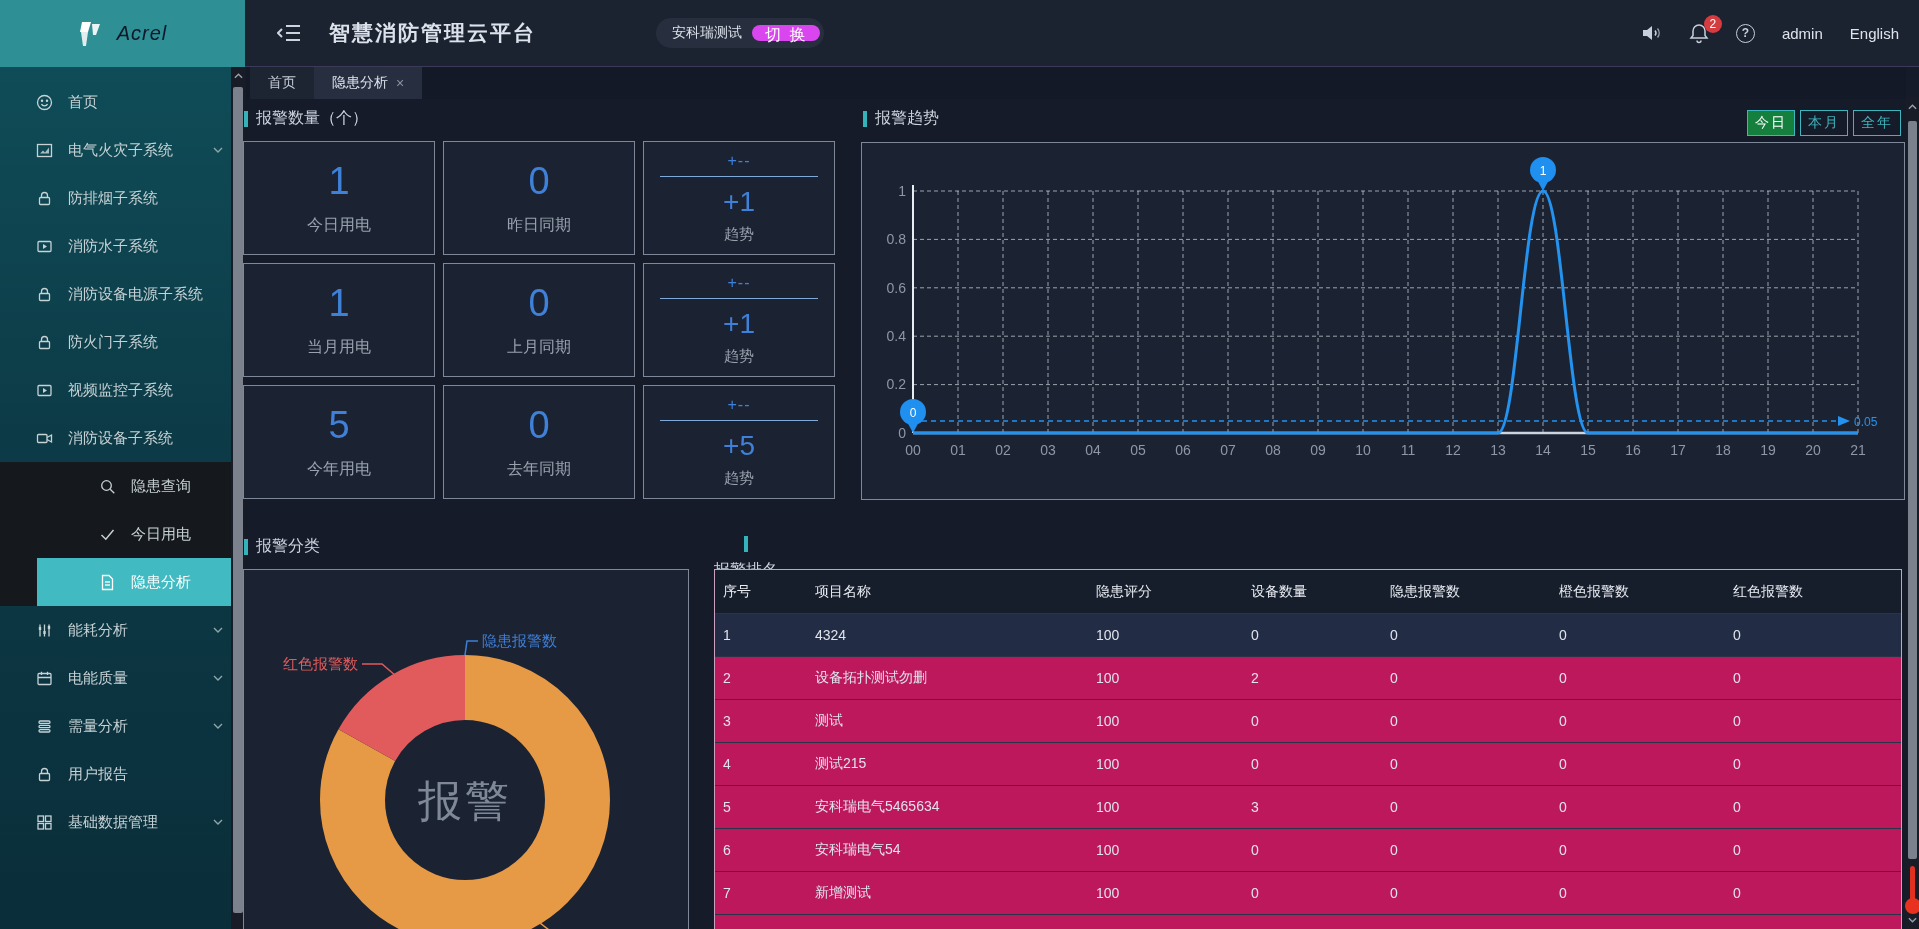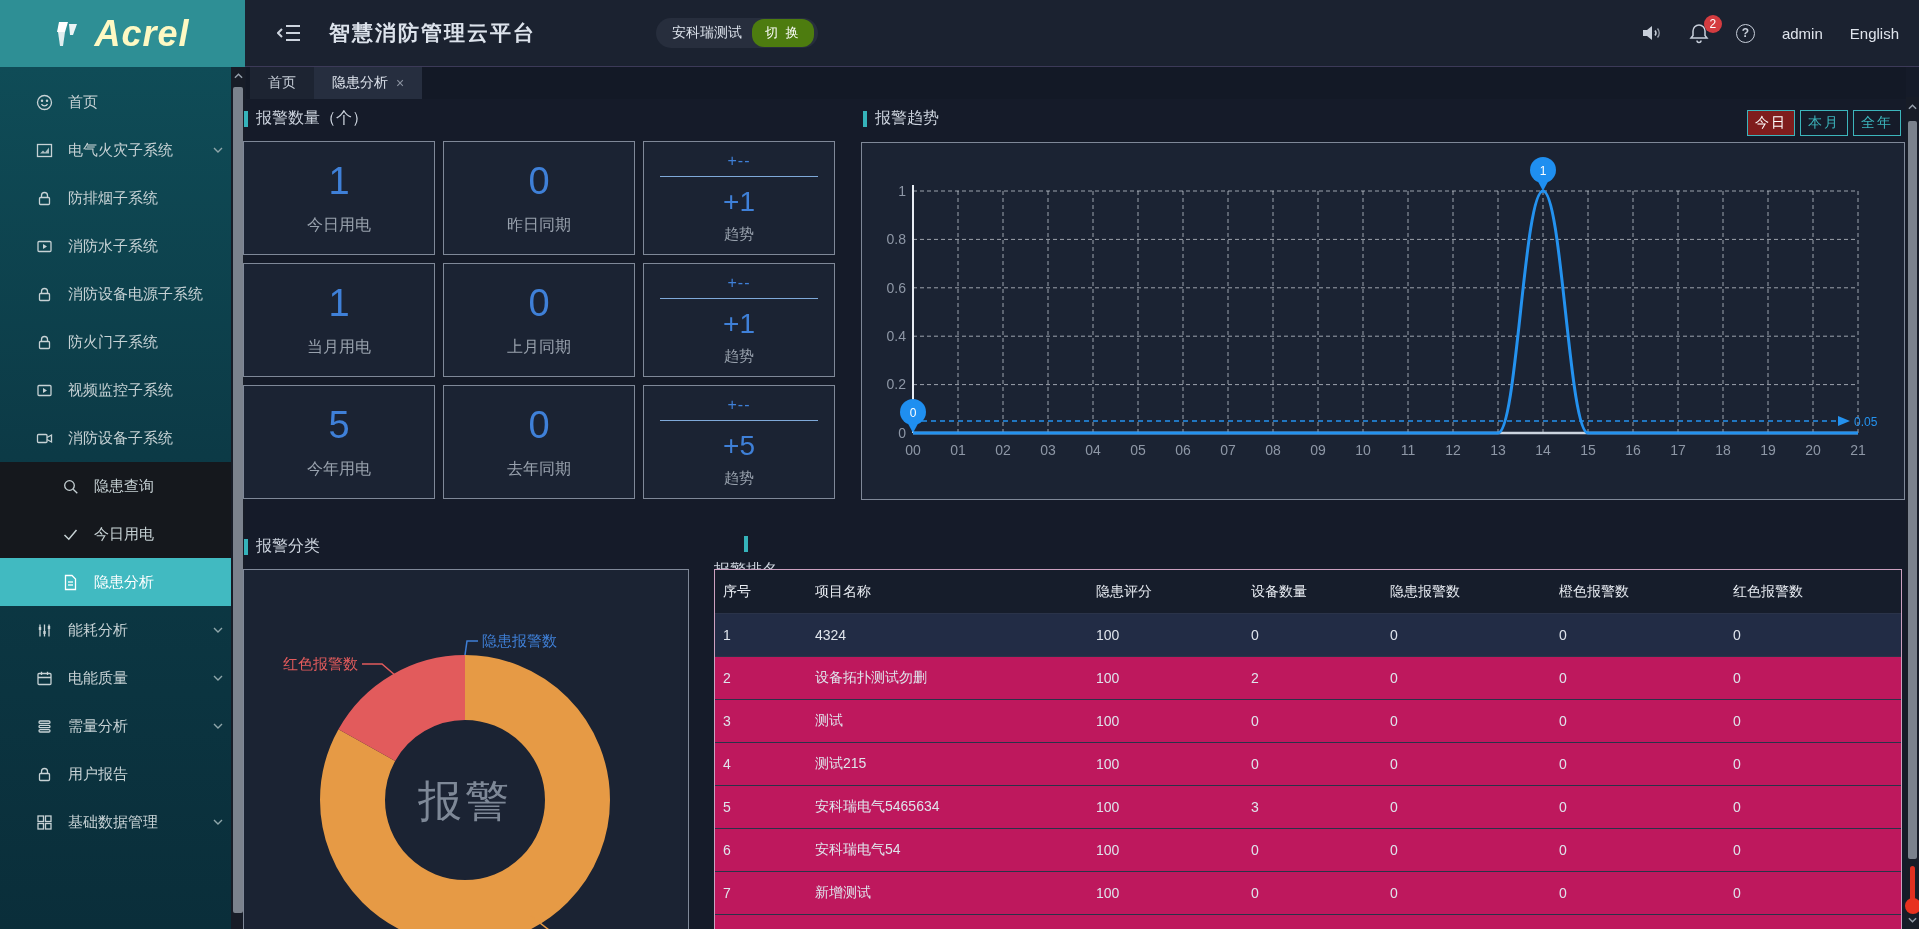--- a/index.html
+++ b/index.html
@@ -2,42 +2,42 @@
 <html><head>
 <meta charset="utf-8">
 <style>
   * { margin:0; padding:0; box-sizing:border-box; }
   html,body { width:1919px; height:929px; background:#10151f; font-family:"Liberation Sans","DejaVu Sans",sans-serif; }
   #app { position:relative; width:1919px; height:929px; background:#151b29; overflow:hidden; }
 
   
   .header { position:absolute; left:0; top:0; width:1919px; height:67px; background:#1b2230; border-bottom:1px solid #3c3a58; display:flex; z-index:5; }
   .logo-block { width:245px; height:67px; background:#2e8f95; display:flex; align-items:center; justify-content:center; gap:9px; }
-  .logo-text { color:#fef9c3; font-size:36px; font-weight:bold; font-style:italic; letter-spacing:1px; }
+  .logo-text { color:#0f172a; font-size:20px; font-weight:normal; font-style:italic; letter-spacing:1px; }
   .header-main { flex:1; display:flex; align-items:center; position:relative; padding:0 20px; }
   .collapse-btn { margin-left:12px; color:#cdd4de; cursor:pointer; display:flex; }
   .app-title { margin-left:28px; font-size:21px; font-weight:bold; color:#dde3ec; letter-spacing:2px; }
   .tenant-pill { margin-left:120px; height:30px; background:#272e3d; border-radius:16px; display:flex; align-items:center; padding:0 4px 0 16px; gap:10px; }
   .tenant-name { color:#dbe1ea; font-size:14px; }
-  .switch-btn { height:28px; background:#4d7c0f; border:none; border-radius:12px; color:#fff; font-size:13px; padding:0 13px; letter-spacing:2px; cursor:pointer; }
+  .switch-btn { height:16px; background:#d946ef; border:none; border-radius:12px; color:#fff; font-size:16px; padding:0 13px; letter-spacing:2px; cursor:pointer; }
   .hdr-right { margin-left:auto; display:flex; align-items:center; gap:27px; }
   .hicon { color:#c8cfda; display:flex; position:relative; cursor:pointer; }
   .badge { position:absolute; top:-8px; right:-13px; min-width:18px; height:18px; border-radius:9px; background:#d43c40; color:#fff; font-size:12px; text-align:center; line-height:18px; }
   .help-circle { width:19px; height:19px; border:1.4px solid #c8cfda; border-radius:50%; color:#c8cfda; font-size:12px; text-align:center; line-height:17px; font-weight:bold; }
   .hdr-text { color:#dfe4ec; font-size:15px; cursor:pointer; }
 
   
   .sidebar { position:absolute; left:0; top:67px; width:245px; bottom:0; background:linear-gradient(180deg,#0f4c57 0%,#0c3a46 45%,#0a2e3a 100%); overflow:hidden; }
   .menu { padding-top:11px; }
   .menu-item { height:48px; display:flex; align-items:center; padding-left:36px; gap:15px; color:#c7d2d5; font-size:15px; position:relative; cursor:pointer; white-space:nowrap; }
   .menu-item svg.mi { flex:0 0 auto; }
   .menu-item .chev { position:absolute; right:22px; color:#8fa6aa; display:flex; }
   .menu-item.parent-open { color:#eef3f5; }
   .submenu { background:#15181d; }
-  .submenu .menu-item { padding-left:62px; }
+  .submenu .menu-item { padding-left:62px;margin-left:37px; }
   .menu-item.active { background:#41bac1; color:#fff; }
   .side-scroll { position:absolute; right:0; top:0; bottom:0; width:14px; background:#171c27; }
   .side-scroll .sc-arrow { height:18px; display:flex; align-items:center; justify-content:center; color:#97a0ac; }
   .side-scroll .sc-thumb { position:absolute; left:2px; right:2px; top:20px; bottom:16px; background:#7b828d; border-radius:2px; }
 
   
   .tabbar { position:absolute; left:246px; right:13px; top:67px; height:32px; background:#131926; display:flex; align-items:stretch; padding-left:4px; }
   .tab { display:flex; align-items:center; gap:8px; padding:0 18px; font-size:14px; color:#c6cdd7; background:#1d2432; cursor:pointer; }
   .tab.active { background:#262e3f; color:#dfe5ee; }
   .tab .close { color:#8b93a1; font-size:14px; }
@@ -53,21 +53,21 @@
   .card.trend { justify-content:center; }
   .card.trend .num { color:#3f80d8; font-size:16px; letter-spacing:1px; }
   .card.trend .frac-line { width:158px; height:0; border-top:1px solid #7fa9d9; margin:6px 0 9px; }
   .card.trend .val2 { color:#3f80d8; font-size:28px; }
   .card.trend .lbl { margin-top:7px; font-size:15px; }
 
   
   .trend-panel { position:absolute; left:861px; top:142px; width:1044px; height:358px; background:#1b2333; border:1px solid rgba(210,220,235,0.55); }
   .range-btns { position:absolute; top:110px; left:1747px; display:flex; gap:5px; }
   .rbtn { width:48px; height:26px; border:1px solid #3cb5bc; background:transparent; color:#3cb5bc; font-size:14px; letter-spacing:2px; cursor:pointer; display:flex; align-items:center; justify-content:center; }
-  .rbtn.active { background:#7f1d1d; color:#fff; }
+  .rbtn.active { background:#15803d; color:#fff; }
 
   
   .class-panel { position:absolute; left:243px; top:569px; width:446px; height:360px; background:#1b2333; border:1px solid rgba(210,220,235,0.55); border-bottom:none; overflow:hidden; }
 
   
   .rank-table { position:absolute; left:714px; top:569px; width:1188px; height:360px; background:#be185d; border:1px solid rgba(210,220,235,0.7); border-bottom:none; overflow:hidden; }
   .trow { display:grid; grid-template-columns:92px 281px 155px 139px 169px 174px 1fr; align-items:center; padding-left:8px; font-size:14px; color:#dfe4ec; height:43px; border-top:1px solid #2a3349; cursor:pointer; }
   .trow.thead { height:43px; background:#161d2b; color:#e8ecf2; border-top:none; cursor:default; }
   .trow.r1 { background:#222c45; }
   .trow.stub { height:17px; }

